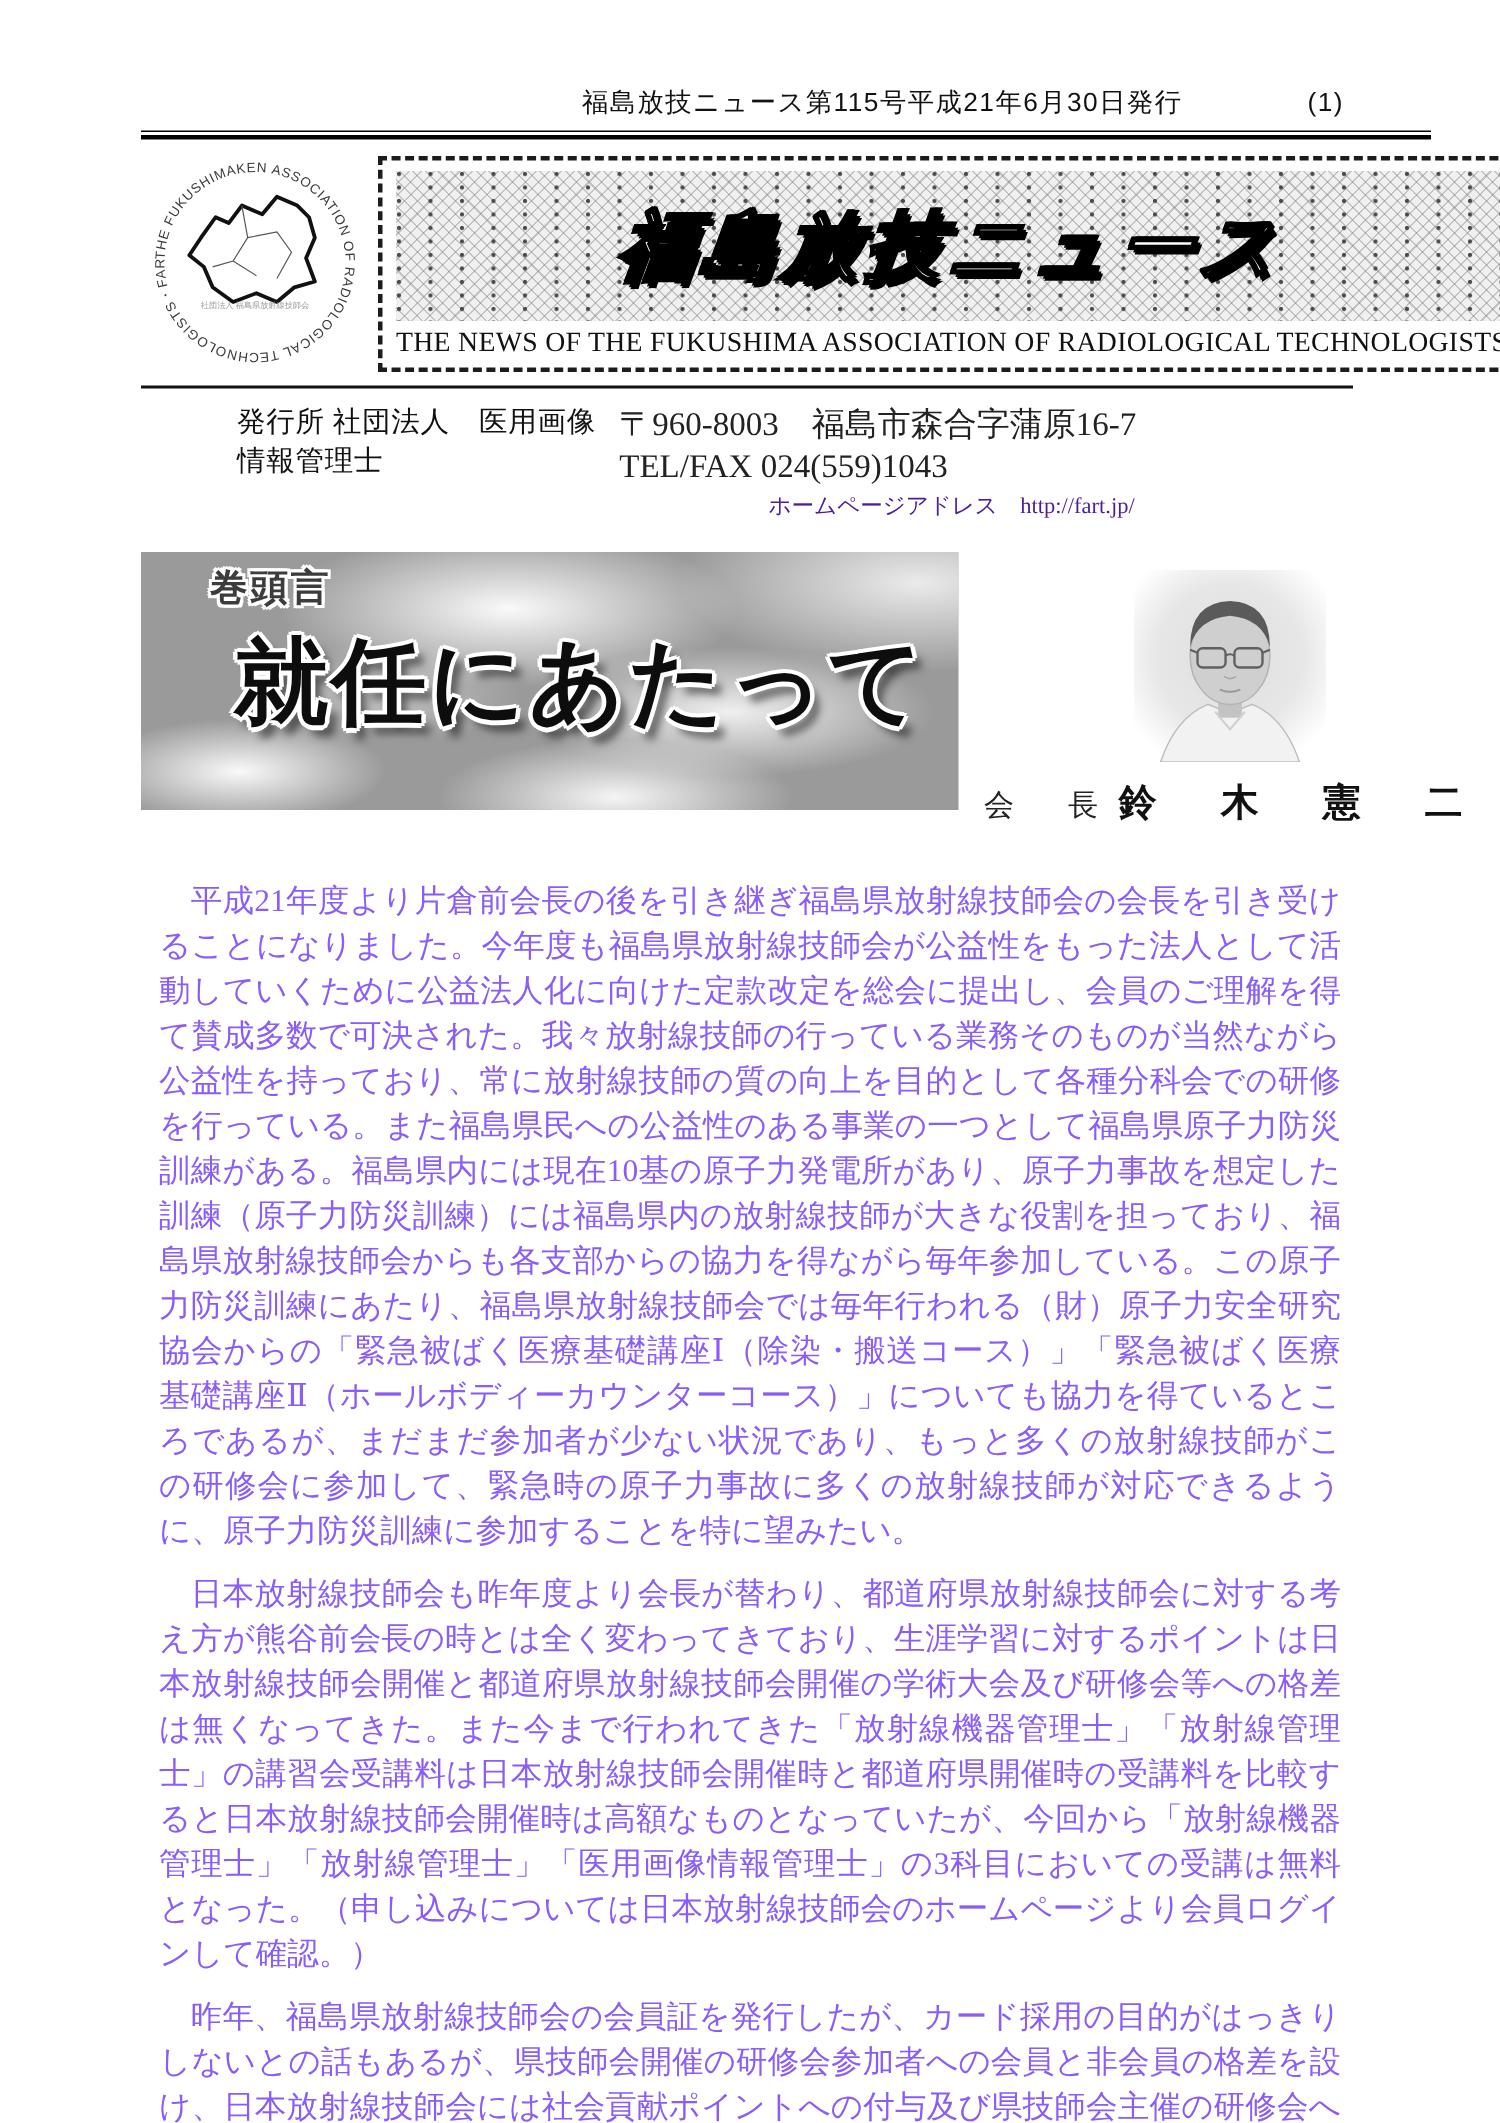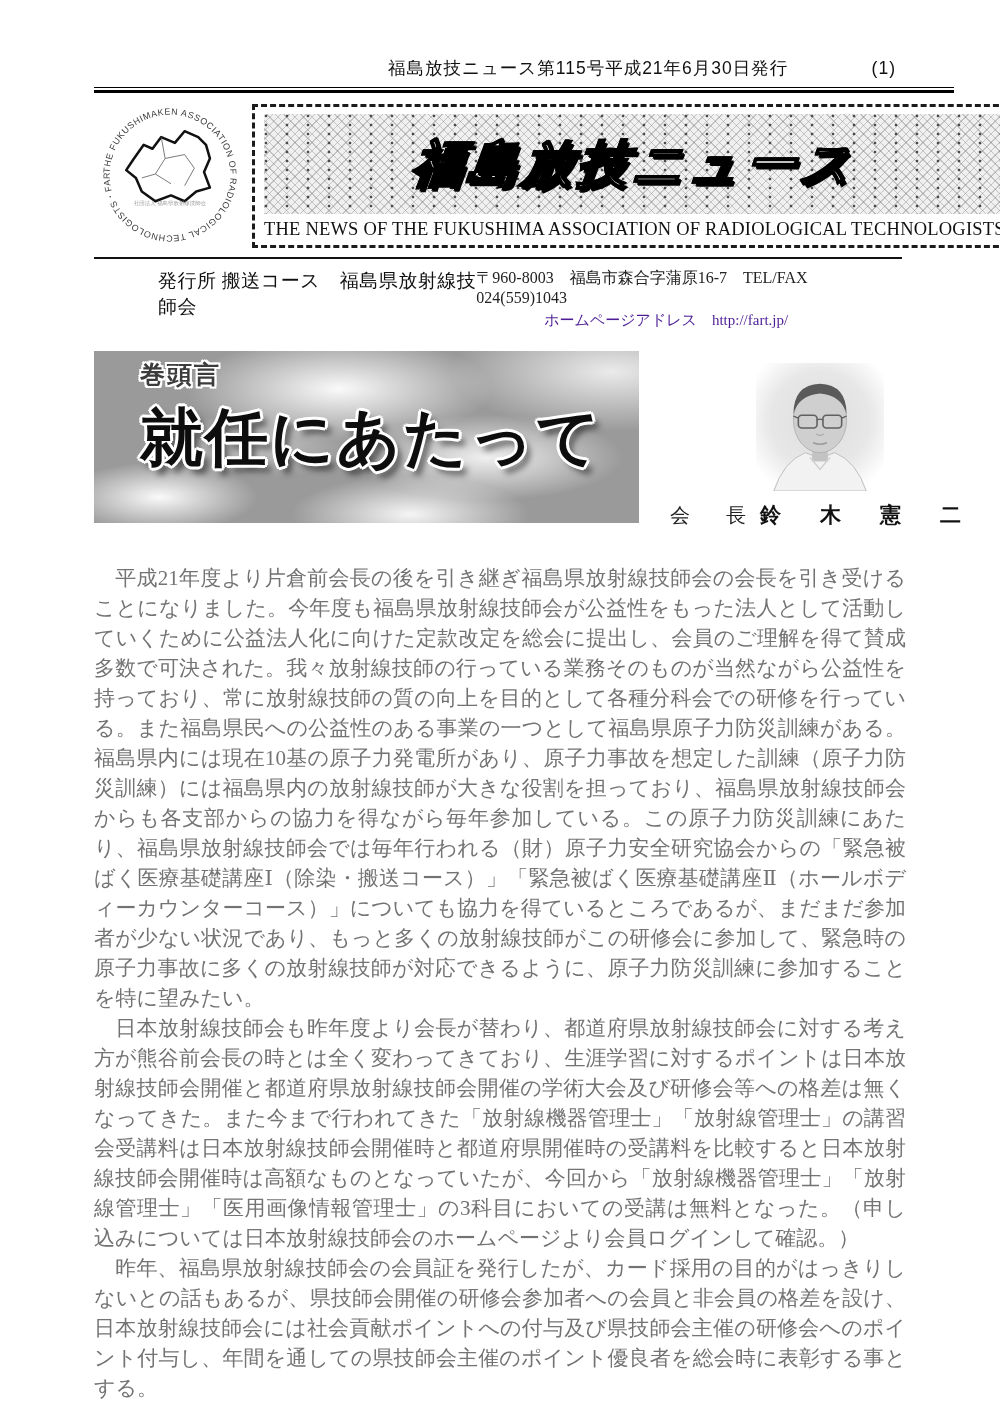--- a/index.html
+++ b/index.html
@@ -32,50 +32,50 @@
      text-shadow:3px 3px 0 #000,4px 4px 0 #000,-1px -1px 0 #000,1px -1px 0 #000,-1px 1px 0 #000,2px -1px 0 #000;}
   .title-en{font-family:"Liberation Serif","DejaVu Serif",serif;font-size:18.5px;color:#111;
      text-align:center;margin-top:5px;white-space:nowrap;letter-spacing:.2px;}
 
   .mid-rule{width:808px;height:2px;background:#111;margin-top:9px;}
 
   
   .publisher{display:flex;margin-top:9px;font-family:"Liberation Serif","DejaVu Serif",serif;}
   .pub-label{margin-left:64px;font-size:19px;letter-spacing:.5px;color:#111;}
   .pub-right{margin-left:auto;margin-right:98px;}
-  .pub-addr{font-size:16px;color:#222;}
+  .pub-addr{font-size:22px;color:#222;}
   .pub-home{font-size:15px;color:#4c1d95;margin-top:4px;text-align:center;}
 
   
   .article-top{display:flex;margin-top:21px;}
   .banner{position:relative;width:545px;height:172px;flex:0 0 545px;overflow:hidden;
      background-color:#9a9a9a;
      background-image:
        radial-gradient(ellipse 140px 50px at 12% 85%,rgba(255,255,255,.95),transparent 70%),
        radial-gradient(ellipse 220px 75px at 45% 22%,rgba(255,255,255,.95),transparent 70%),
        radial-gradient(ellipse 190px 60px at 72% 62%,rgba(255,255,255,.85),transparent 72%),
        radial-gradient(ellipse 230px 85px at 95% 12%,rgba(255,255,255,.8),transparent 70%),
        radial-gradient(ellipse 170px 55px at 58% 95%,rgba(255,255,255,.9),transparent 70%),
        radial-gradient(ellipse 120px 45px at 30% 55%,rgba(225,225,225,.6),transparent 75%);}
   .kantougen{position:absolute;top:7px;left:10px;font-size:25px;font-weight:700;color:#3c3c3c;letter-spacing:2px;
      text-shadow:-2px -2px 0 #fff,2px -2px 0 #fff,-2px 2px 0 #fff,2px 2px 0 #fff,0 -2px 0 #fff,0 2px 0 #fff,-2px 0 0 #fff,2px 0 0 #fff;margin-left:36px;}
-  .article-title{position:absolute;left:46px;top:44px;
+  .article-title{position:absolute;left:62px;top:44px;
      font-family:"Liberation Serif","DejaVu Serif",serif;font-weight:bold;font-size:63px;color:#0d0d0d;
      letter-spacing:2px;white-space:nowrap;
      text-shadow:-2px -2px 0 #fff,2px -2px 0 #fff,-2px 2px 0 #fff,2px 2px 0 #fff,-3px 0 0 #fff,3px 0 0 #fff,
                  0 -3px 0 #fff,0 3px 0 #fff,6px 7px 6px rgba(0,0,0,.55);}
   .author-col{margin-left:auto;width:268px;display:flex;flex-direction:column;align-items:center;padding-top:12px;}
   .photo-wrap{width:128px;height:128px;}
   .author-line{margin-top:10px;display:flex;align-items:baseline;white-space:nowrap;}
   .author-role{font-size:20px;letter-spacing:8px;color:#222;}
-  .author-name{font-size:21px;font-weight:600;letter-spacing:9px;margin-left:6px;color:#111;}
+  .author-name{font-size:25px;font-weight:600;letter-spacing:9px;margin-left:6px;color:#111;}
 
   
   .body-text{margin-top:34px;width:812px;font-family:"Liberation Serif","DejaVu Serif",serif;}
-  .body-text p{margin:0;font-size:21px;line-height:30px;text-align:justify;color:#737373;
+  .body-text p{margin:12px;font-size:21px;line-height:30px;text-align:justify;color:#8b5cf6;
      text-justify:inter-ideograph;}
 </style>
 </head>
 <body>
 
 <div class="page">
 
   <div class="top-header">
     <span class="th-issue">福島放技ニュース第115号</span>
     <span class="th-date">平成21年6月30日発行</span>
@@ -105,21 +105,21 @@
         <div class="title-main">福島放技ニュース</div>
       </div>
       <div class="title-en">THE NEWS OF THE FUKUSHIMA ASSOCIATION OF RADIOLOGICAL TECHNOLOGISTS</div>
     </div>
 
   </div>
 
   <div class="mid-rule"></div>
 
   <div class="publisher">
-    <div class="pub-label">発行所 搬送コース　福島県放射線技師会</div>
+    <div class="pub-label">発行所 社団法人　医用画像情報管理士</div>
     <div class="pub-right">
       <div class="pub-addr">〒960-8003　福島市森合字蒲原16-7　TEL/FAX 024(559)1043</div>
       <div class="pub-home">ホームページアドレス　http://fart.jp/</div>
     </div>
   </div>
 
   <div class="article-top">
     <div class="banner">
       <div class="kantougen">巻頭言</div>
       <div class="article-title">就任にあたって</div>

